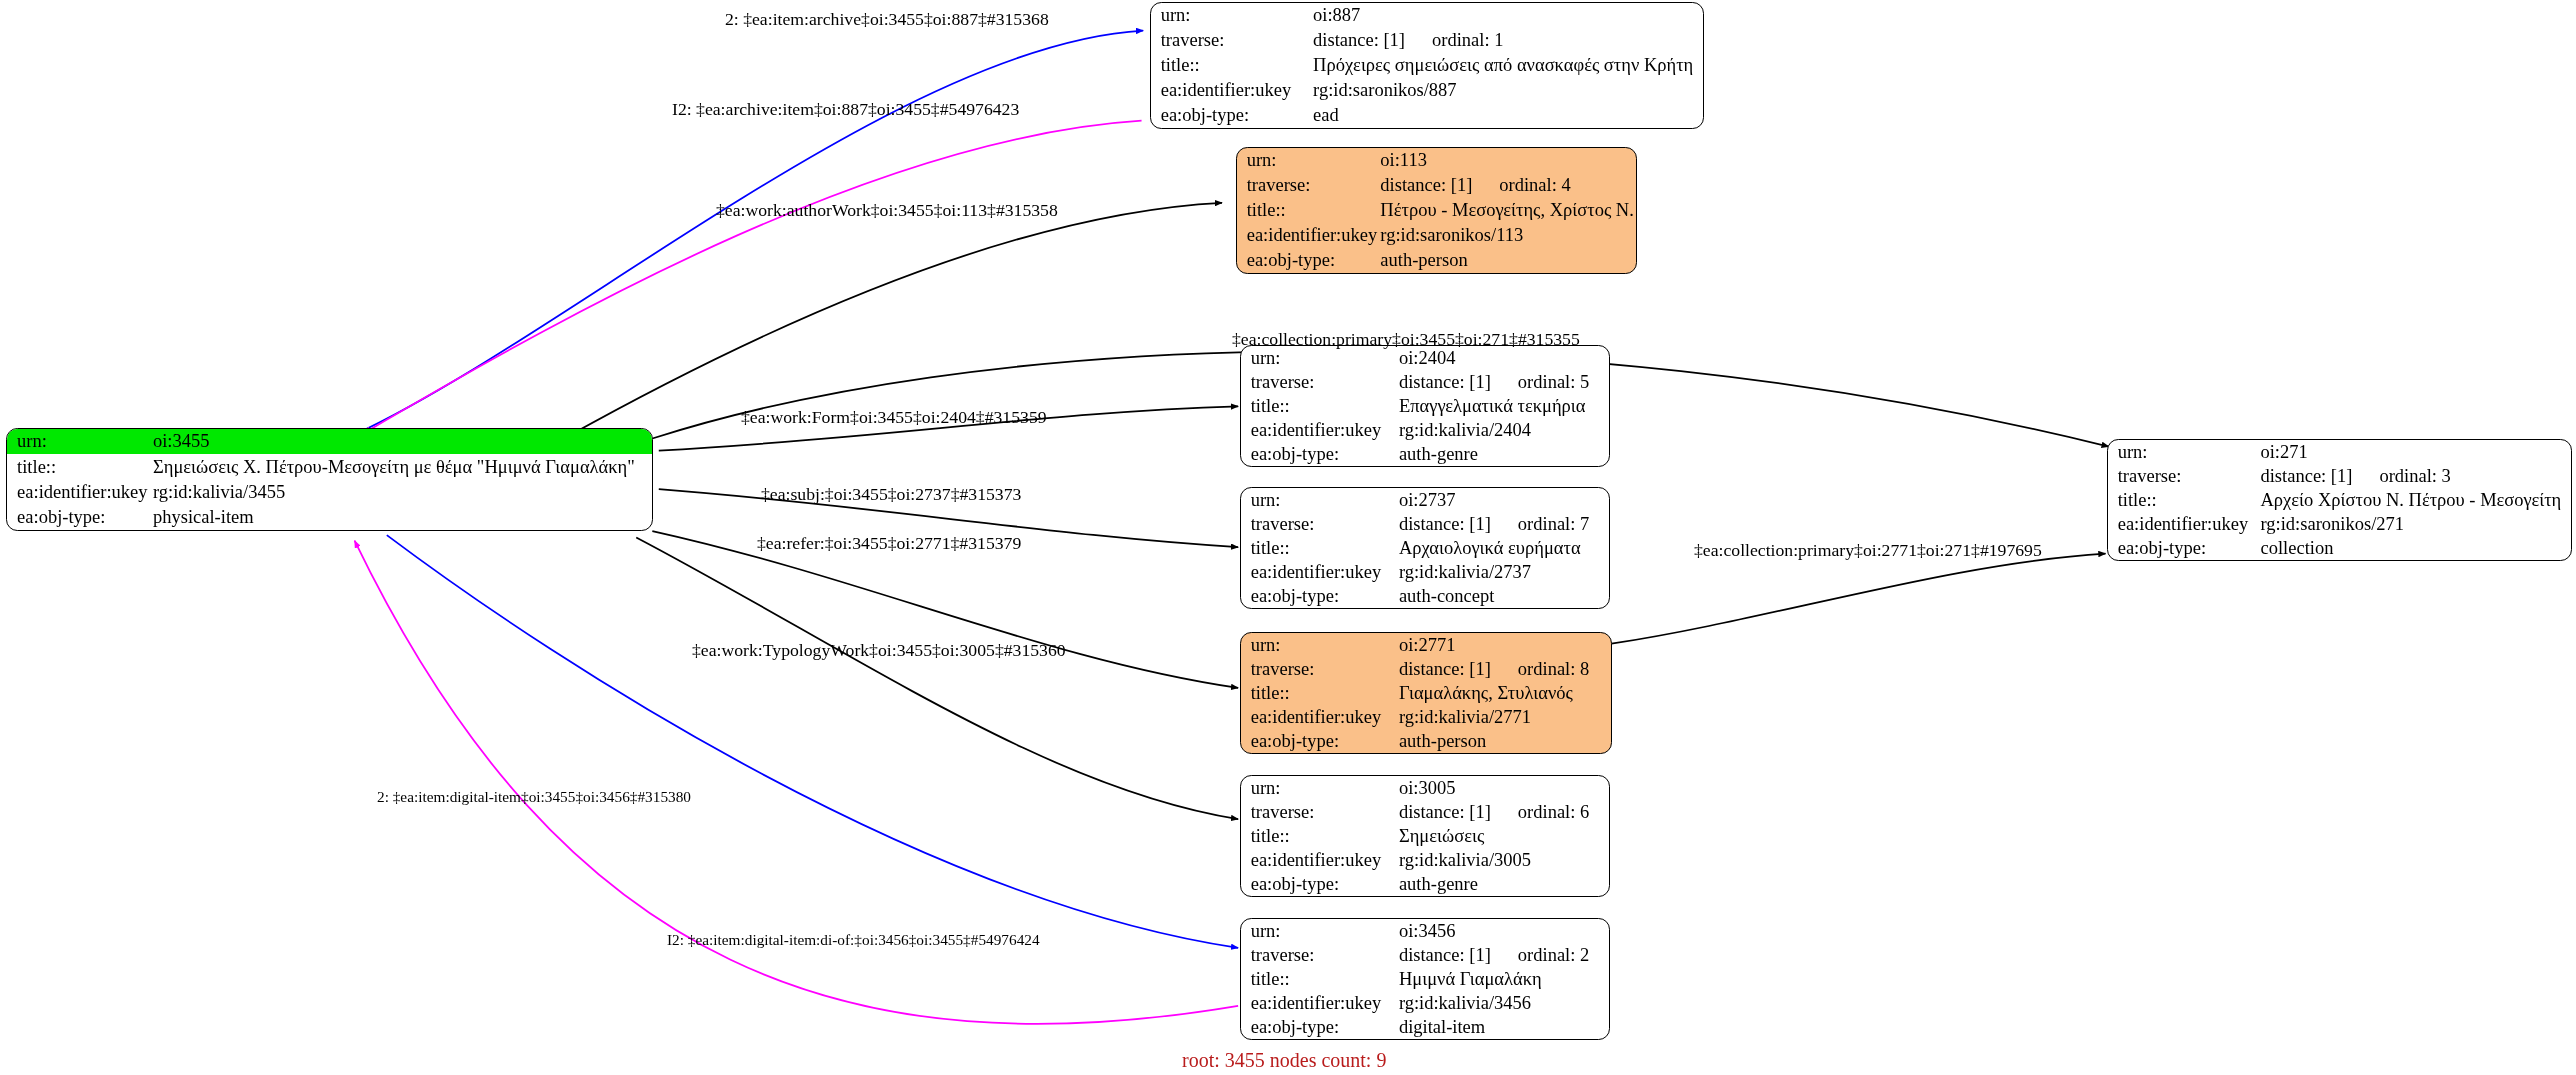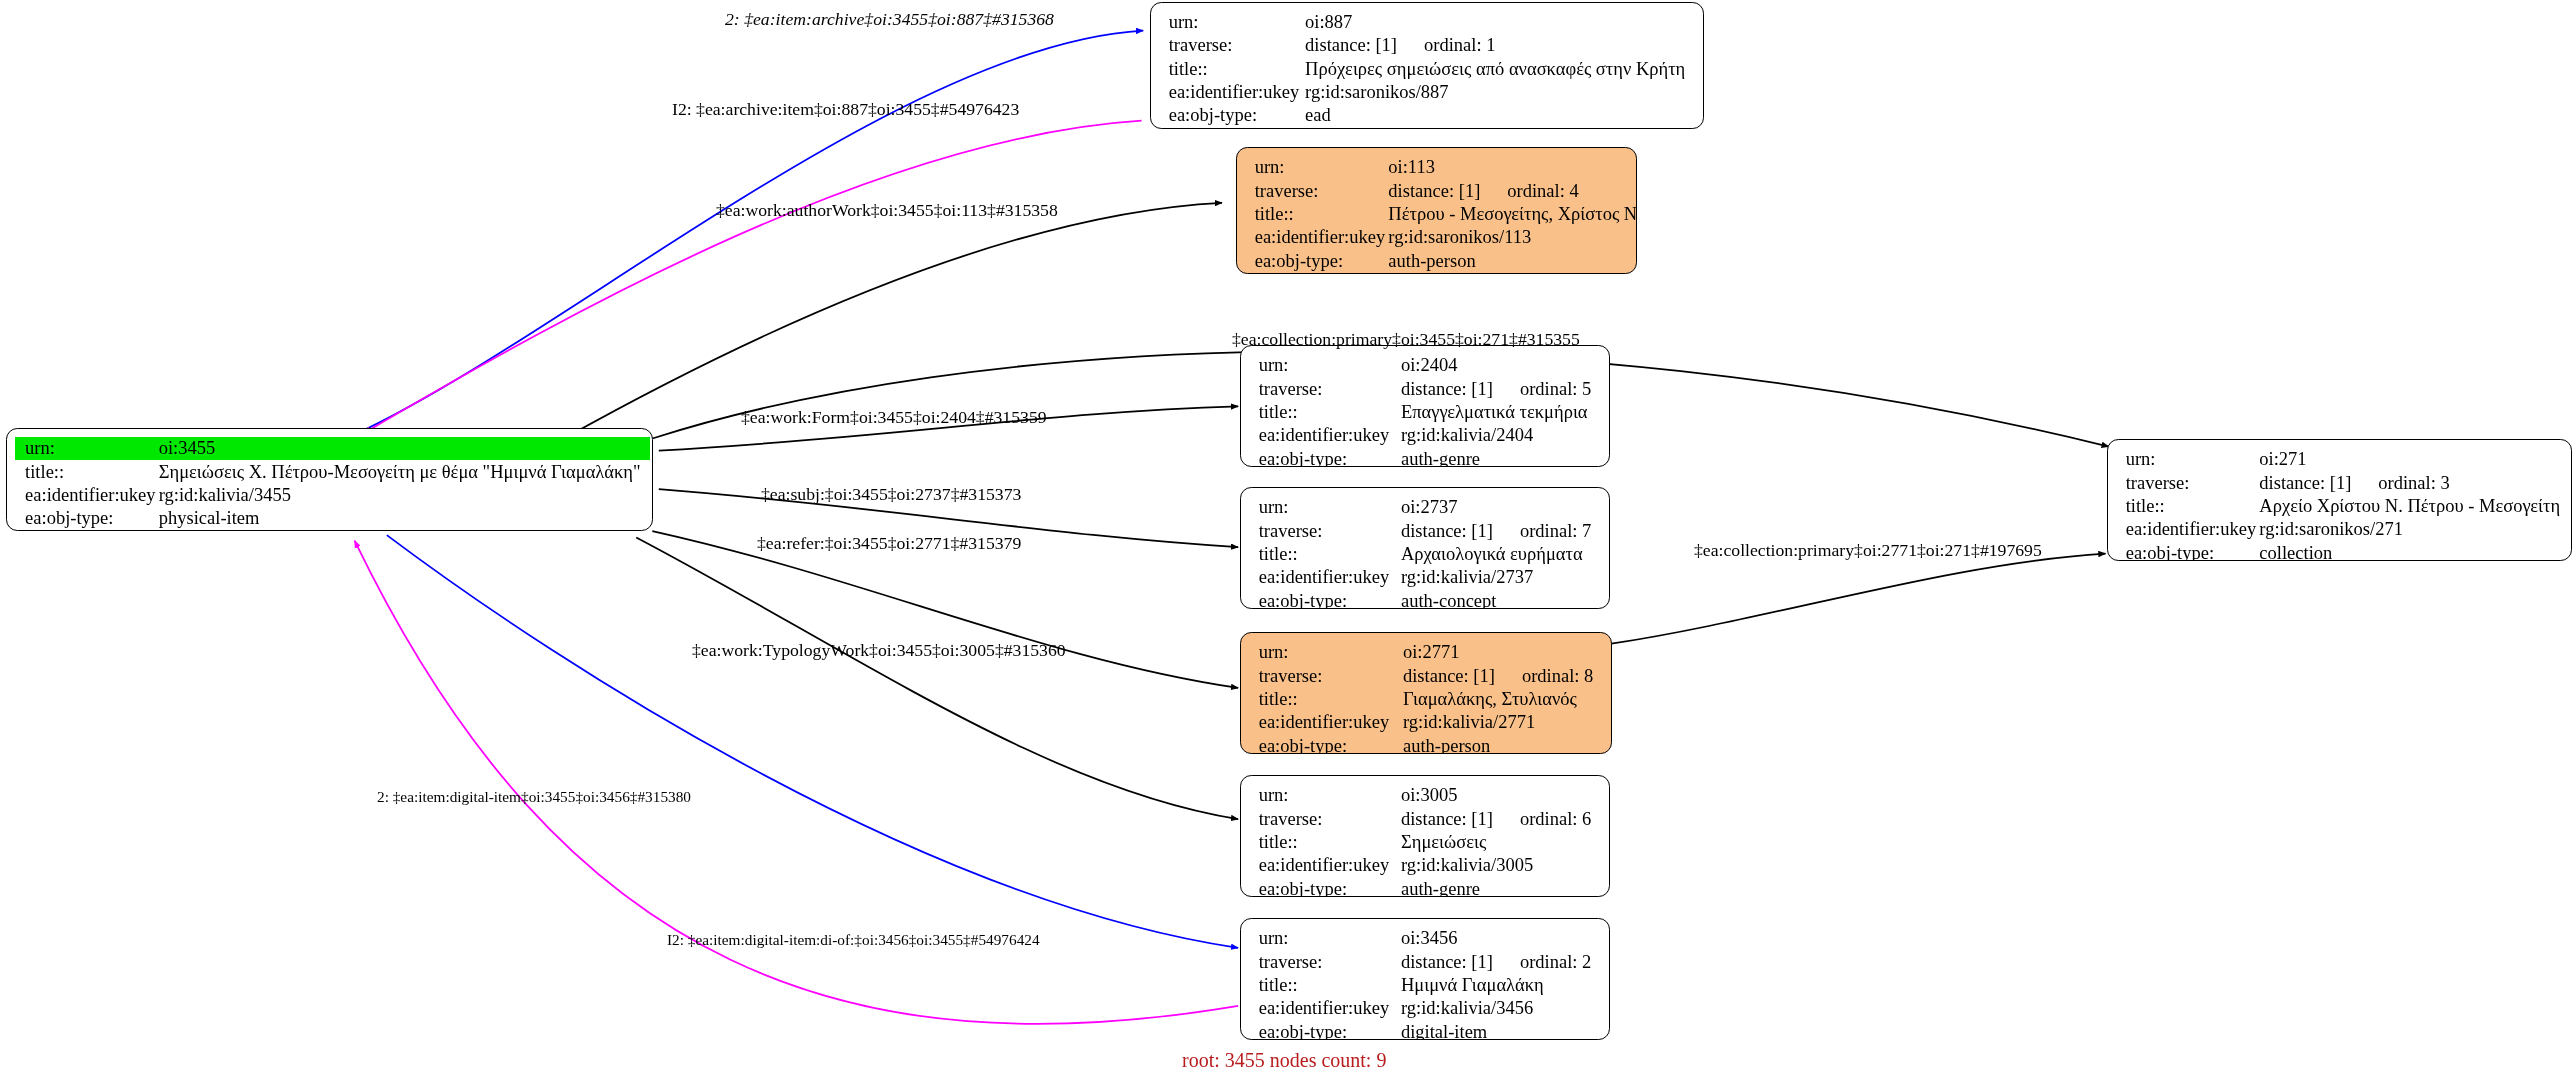--- a/index.html
+++ b/index.html
@@ -21,21 +21,21 @@
     top: 0;
     width: 2576px;
     height: 1075px;
   }
   .node {
     position: absolute;
     box-sizing: border-box;
     border: 1.6px solid #000000;
     border-radius: 11.3px;
     background: #ffffff;
-    padding: 8px;
+    padding: 0;
     overflow: hidden;
   }
   .node.highlight-orange { background: #fac089; }
   .node table.rows {
     border-collapse: collapse;
     border-spacing: 0;
     width: 100%;
     height: 100%;
   }
   .node td {
@@ -340,21 +340,21 @@
         <td class="val">rg:id:saronikos/271</td>
       </tr>
       <tr>
         <td class="key">ea:obj-type:</td>
         <td class="val">collection</td>
       </tr>
     </tbody>
       </table>
   </div>
 
-  <div class="edge-label" style="left:725px; top:11.3px;font-style:italic;">2: ‡ea:item:archive‡oi:3455‡oi:887‡#315368</div>
+  <div class="edge-label" style="left:725px; top:11.3px;">2: ‡ea:item:archive‡oi:3455‡oi:887‡#315368</div>
 
   <div class="edge-label" style="left:672px; top:101px;">I2: ‡ea:archive:item‡oi:887‡oi:3455‡#54976423</div>
 
   <div class="edge-label" style="left:716px; top:202px;">‡ea:work:authorWork‡oi:3455‡oi:113‡#315358</div>
 
   <div class="edge-label" style="left:1232px; top:303px;margin-top:28px;">‡ea:collection:primary‡oi:3455‡oi:271‡#315355</div>
 
   <div class="edge-label" style="left:741px; top:409px;">‡ea:work:Form‡oi:3455‡oi:2404‡#315359</div>
 
   <div class="edge-label" style="left:761px; top:486px;">‡ea:subj:‡oi:3455‡oi:2737‡#315373</div>

